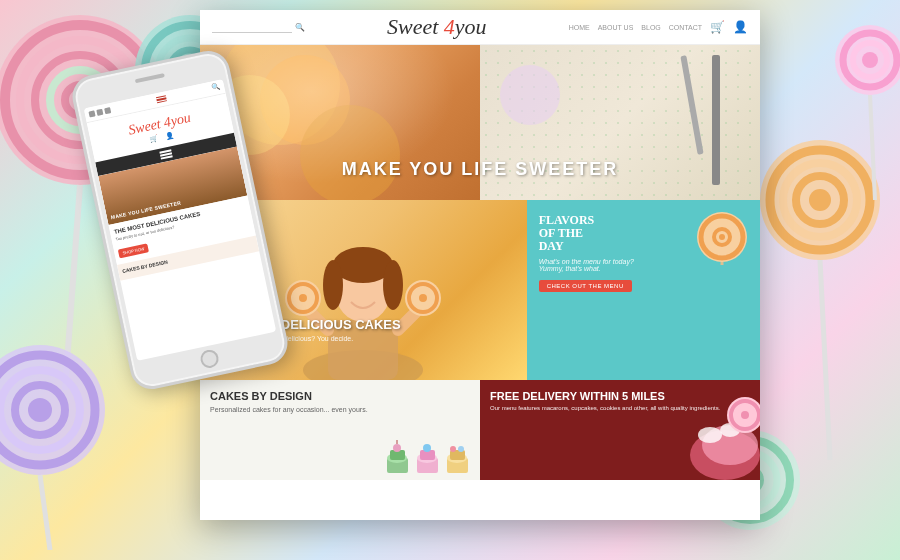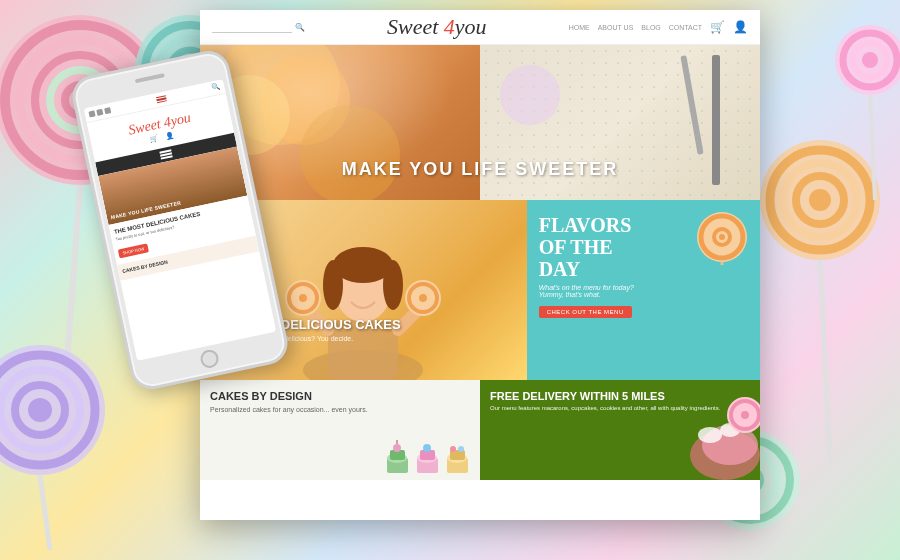--- a/index.html
+++ b/index.html
@@ -341,21 +341,21 @@
     }
 
     .flavors-box {
       flex: 1;
       background: #5bc8c8;
       padding: 14px 12px;
       position: relative;
       overflow: hidden;
     }
     .flavors-title {
-      font-size: 20px;
+      font-size: 12px;
       font-weight: bold;
       color: #fff;
       text-transform: uppercase;
       line-height: 1.1;
       font-family: Georgia, serif;
     }
     .flavors-sub {
       font-size: 7px;
       color: rgba(255,255,255,0.9);
       margin-top: 4px;
@@ -402,21 +402,21 @@
     }
     .cakes-design-sub {
       font-size: 7px;
       color: #666;
       margin-top: 3px;
       line-height: 1.3;
     }
 
     .free-delivery-box {
       flex: 1;
-      background: #4d7c0f;
+      background: #7f1d1d;
       padding: 10px 10px;
       position: relative;
       overflow: hidden;
     }
     .free-delivery-title {
       font-size: 11px;
       font-weight: bold;
       color: #fff;
       text-transform: uppercase;
     }

